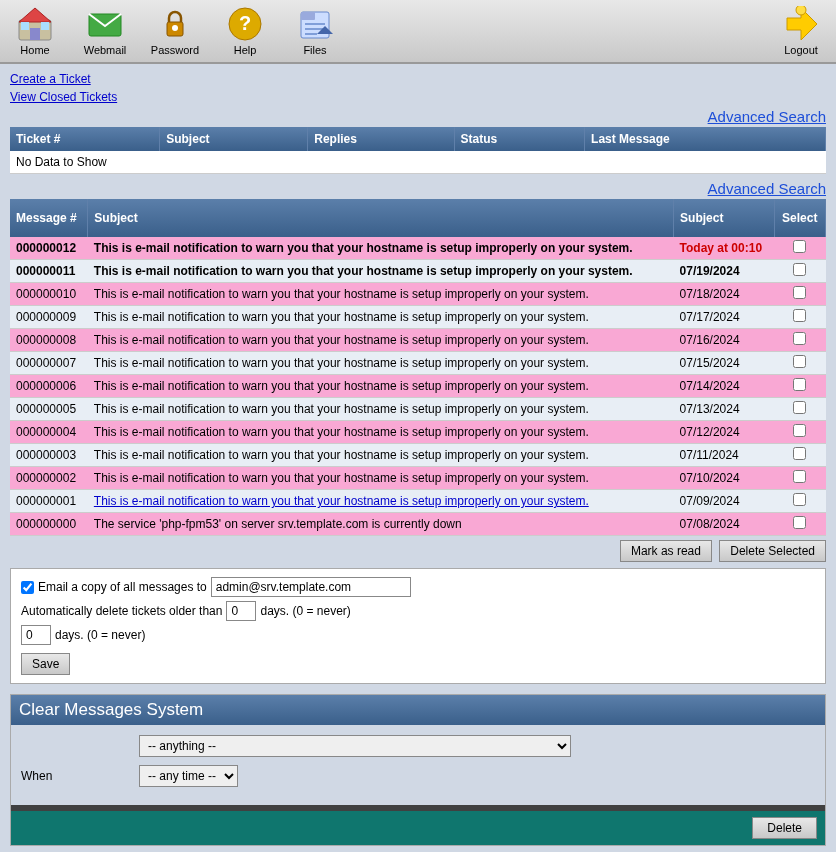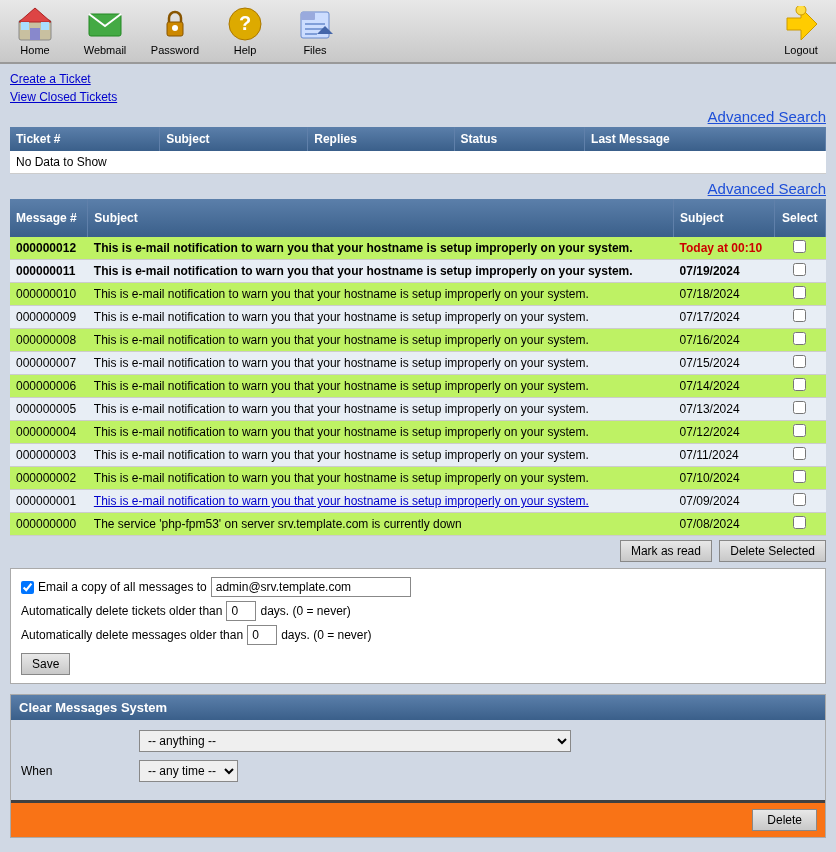--- a/index.html
+++ b/index.html
@@ -109,21 +109,21 @@
     }
     .msg-table thead th {
       padding: 12px 6px;
       text-align: left;
       font-weight: bold;
       font-size: 12px;
       border-right: 1px solid #6080aa;
     }
     .msg-table thead th.center { text-align: center; }
     .msg-table tbody tr {
-      background: #bef264;
+      background: #f9a8d4;
     }
     .msg-table tbody tr:nth-child(even) {
       background: #e8eef5;
     }
     .msg-table tbody tr.unread td {
       font-weight: bold;
     }
     .msg-table tbody tr.linked td a {
       color: #00c;
       text-decoration: underline;
@@ -176,22 +176,22 @@
     
     .clear-msg-panel {
       border: 1px solid #aaa;
       margin-top: 8px;
       font-size: 12px;
     }
     .clear-msg-header {
       background: linear-gradient(to bottom, #5b7faa, #3a5f8a);
       color: #fff;
       padding: 5px 8px;
-      font-weight: bold;
-      font-size: 13px;
+      font-weight: normal;
+      font-size: 17px;
     }
     .clear-msg-body {
       background: #d0d8e4;
       padding: 10px;
     }
     .clear-msg-row {
       display: flex;
       align-items: center;
       margin-bottom: 8px;
       gap: 8px;
@@ -205,24 +205,24 @@
       font-size: 12px;
       border: 1px solid #888;
     }
     .clear-msg-body input[type="text"] {
       padding: 2px 4px;
       font-size: 12px;
       border: 1px solid #888;
       width: 360px;
     }
     .clear-msg-footer {
-      background: #f97316;
+      background: #0f766e;
       padding: 6px 8px;
       text-align: right;
-      border-top: 3px solid #404040;
+      border-top: 6px solid #404040;
     }
     .clear-msg-footer button {
       padding: 3px 14px;
       font-size: 12px;
       background: linear-gradient(to bottom, #e8e8e8, #c8c8c8);
       border: 1px solid #888;
       cursor: pointer;
     }
 
     
@@ -422,21 +422,20 @@
       <input type="checkbox" checked="" style="">
       <span>Email a copy of all messages to</span>
       <input type="text" style="width: 200px;" value="admin@srv.template.com">
     </div>
     <div class="settings-row">
       <span>Automatically delete tickets older than</span>
       <input type="text" style="width: 30px;" value="0">
       <span>days. (0 = never)</span>
     </div>
     <div class="settings-row">
-      <span>Automatically delete messages older than</span>
       <input type="text" style="width: 30px;" value="0">
       <span>days. (0 = never)</span>
     </div>
     <button>Save</button>
   </div>
 
   <div class="clear-msg-panel">
     <div class="clear-msg-header">
       <span>Clear Messages System</span>
     </div>

